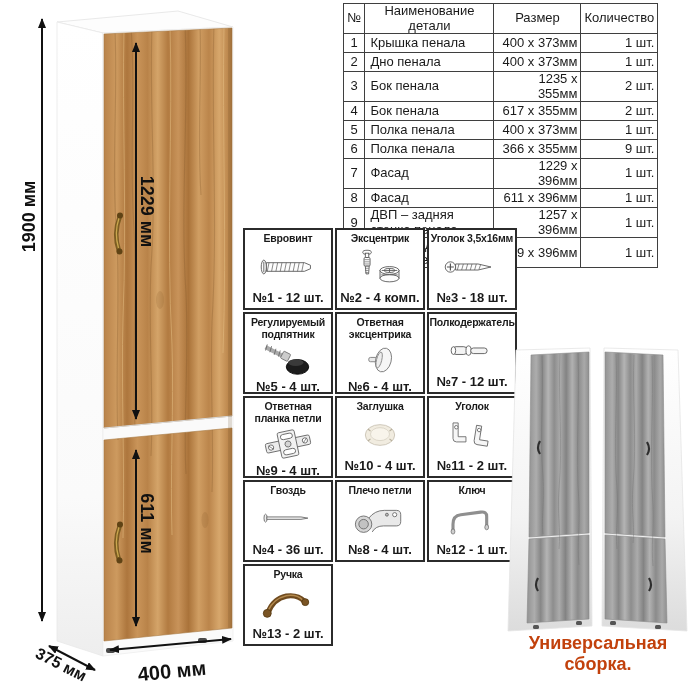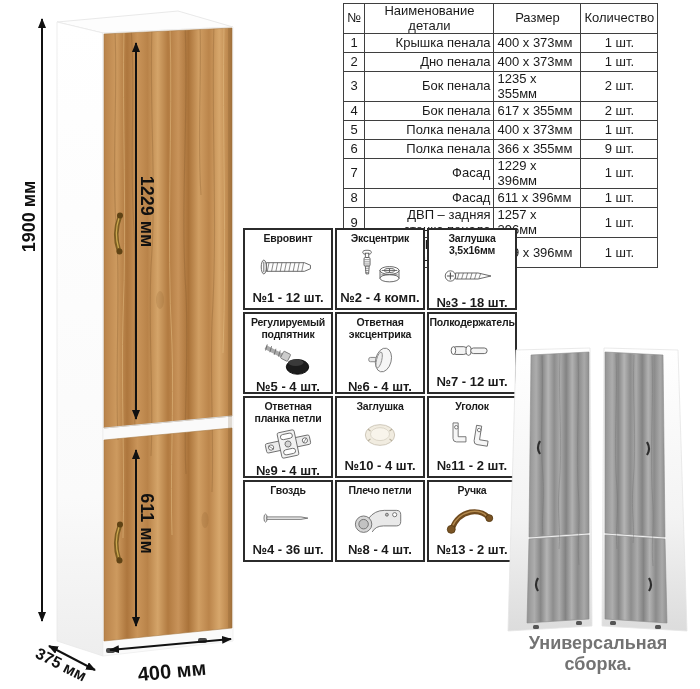--- a/index.html
+++ b/index.html
@@ -19,37 +19,37 @@
   .dim-upper{left:90px;top:201px;width:112px;font-size:18px;transform:rotate(90deg);}
   .dim-lower{left:90px;top:513px;width:112px;font-size:18px;transform:rotate(90deg);}
   .dim-width{left:110px;top:660px;width:124px;font-size:20px;transform:rotate(-5.5deg);}
   .dim-depth{left:14px;top:656px;width:94px;font-size:16px;transform:rotate(27deg);}
 
   
   .parts-table{position:absolute;left:343px;top:3px;border-collapse:collapse;font-size:13px;color:var(--text);table-layout:fixed;}
   .parts-table th,.parts-table td{border:1.4px solid var(--border);padding:0 3px;height:18px;line-height:1.12;overflow:hidden;}
   .parts-table th{font-weight:400;text-align:center;height:19px;}
   .parts-table td.c0{text-align:center;}
-  .parts-table td.c1{padding-left:5px;text-align:right;margin-top:32px;}
-  .parts-table td.c2{text-align:left;}
-  .parts-table td.c3{text-align:center;}
+  .parts-table td.c1{padding-left:5px;text-align:left;margin-top:32px;}
+  .parts-table td.c2{text-align:right;}
+  .parts-table td.c3{text-align:right;}
 
   
   .hw-grid{position:absolute;left:243px;top:228px;display:grid;
     grid-template-columns:repeat(3,90px);grid-auto-rows:82px;gap:2px;}
   .hw-cell{border:2px solid #2b2b2b;background:#fff;display:flex;flex-direction:column;
     align-items:center;justify-content:space-between;box-sizing:border-box;}
   .hw-name{font-weight:700;font-size:10.5px;line-height:1.12;text-align:center;padding:3px 1px 0 1px;letter-spacing:-0.2px;}
   .hw-icon{flex:1;display:flex;align-items:center;justify-content:center;width:100%;}
   .hw-icon svg{width:76px;height:38px;}
   .hw-qty{font-weight:700;font-size:13px;padding-bottom:3px;}
 
   
   .caption{position:absolute;left:496px;top:633px;width:204px;text-align:center;
-    font-size:18px;font-weight:700;color:#737373;}
+    font-size:18px;font-weight:700;color:#c2410c;}
 
   svg{display:block;}
   .abs{position:absolute;}
 </style>
 </head>
 <body>
 
 <div class="canvas">
 
   <svg class="abs" style="left:0;top:0;" width="260" height="689" viewBox="0 0 260 689">
@@ -255,21 +255,21 @@
               <ellipse cx="46" cy="26" rx="11" ry="4.5" fill="#fff"></ellipse>
               <ellipse cx="46" cy="26" rx="6" ry="2.4" fill="#f4f4f4"></ellipse>
               <line x1="37" y1="26" x2="55" y2="26"></line>
               <line x1="46" y1="23.6" x2="46" y2="28.4"></line>
             </g>
           </svg>
         </div>
         <div class="hw-qty">№2 - 4 комп.</div>
       </div>
       <div class="hw-cell">
-        <div class="hw-name">Заглушка 3,5х16мм</div>
+        <div class="hw-name">Уголок 3,5х16мм</div>
         <div class="hw-icon">
           <svg viewBox="0 0 70 44" xmlns="http://www.w3.org/2000/svg">
             <g stroke="#555" fill="#fdfdfd" stroke-width="1">
               <circle cx="10" cy="22" r="6"></circle>
               <path d="M6,22 h8 M10,18 v8" stroke-width="1.4"></path>
               <path d="M16,18.5 H42 L57,22 42,25.5 H16 z"></path>
               <path d="M20,18.5 l-2,7 M25,18.5 l-2,7 M30,18.5 l-2,7 M35,18.5 l-2,7 M40,18.5 l-2,7 M45,19.3 l-2,5.5" stroke-width="0.8" fill="none"></path>
             </g>
           </svg>
         </div>
@@ -384,20 +384,35 @@
             <g stroke="#666" fill="#e6e6e6" stroke-width="1">
               <path d="M22,21 q7,-9 18,-9 h14 q5,0 5,5 v8 q0,5 -5,5 h-15 q-9,0 -13,7" fill="#e9e9e9"></path>
               <circle cx="16" cy="28" r="9.5" fill="#d6d6d6"></circle>
               <circle cx="16" cy="28" r="5.5" fill="#c2c2c2"></circle>
               <circle cx="52" cy="17" r="2.4" fill="#fff"></circle>
               <circle cx="43" cy="17" r="1.7" fill="#b9b9b9"></circle>
             </g>
           </svg>
         </div>
         <div class="hw-qty">№8 - 4 шт.</div>
+      </div>
+      <div class="hw-cell">
+        <div class="hw-name">Ключ</div>
+        <div class="hw-icon">
+          <svg viewBox="0 0 70 44" xmlns="http://www.w3.org/2000/svg">
+            <g fill="none" stroke="#8f8f8f" stroke-width="3.6" stroke-linecap="round" stroke-linejoin="round">
+              <path d="M13,36 v-8 q0,-10 9,-11 l23,-3 q7,-1 7,5 v12"></path>
+            </g>
+            <g stroke="#666" stroke-width="0.8">
+              <ellipse cx="13" cy="36.5" rx="2.2" ry="3" fill="#cfcfcf"></ellipse>
+              <ellipse cx="52" cy="31.5" rx="2.2" ry="3" fill="#cfcfcf"></ellipse>
+            </g>
+          </svg>
+        </div>
+        <div class="hw-qty">№12 - 1 шт.</div>
       </div>
       <div class="hw-cell">
         <div class="hw-name">Ручка</div>
         <div class="hw-icon">
           <svg viewBox="0 0 70 44" xmlns="http://www.w3.org/2000/svg">
             <g fill="none">
               <path d="M12,33 q6,-16 21,-19 q13,-2 21,6" stroke="#6f4a1e" stroke-width="6" stroke-linecap="round"></path>
               <path d="M12,31 q6,-14 21,-17.5 q12,-2 19,5" stroke="#b3894d" stroke-width="1.8"></path>
               <circle cx="11" cy="34" r="4.6" fill="#7a5424" stroke="#563a12"></circle>
               <circle cx="55" cy="21" r="4" fill="#7a5424" stroke="#563a12"></circle>

